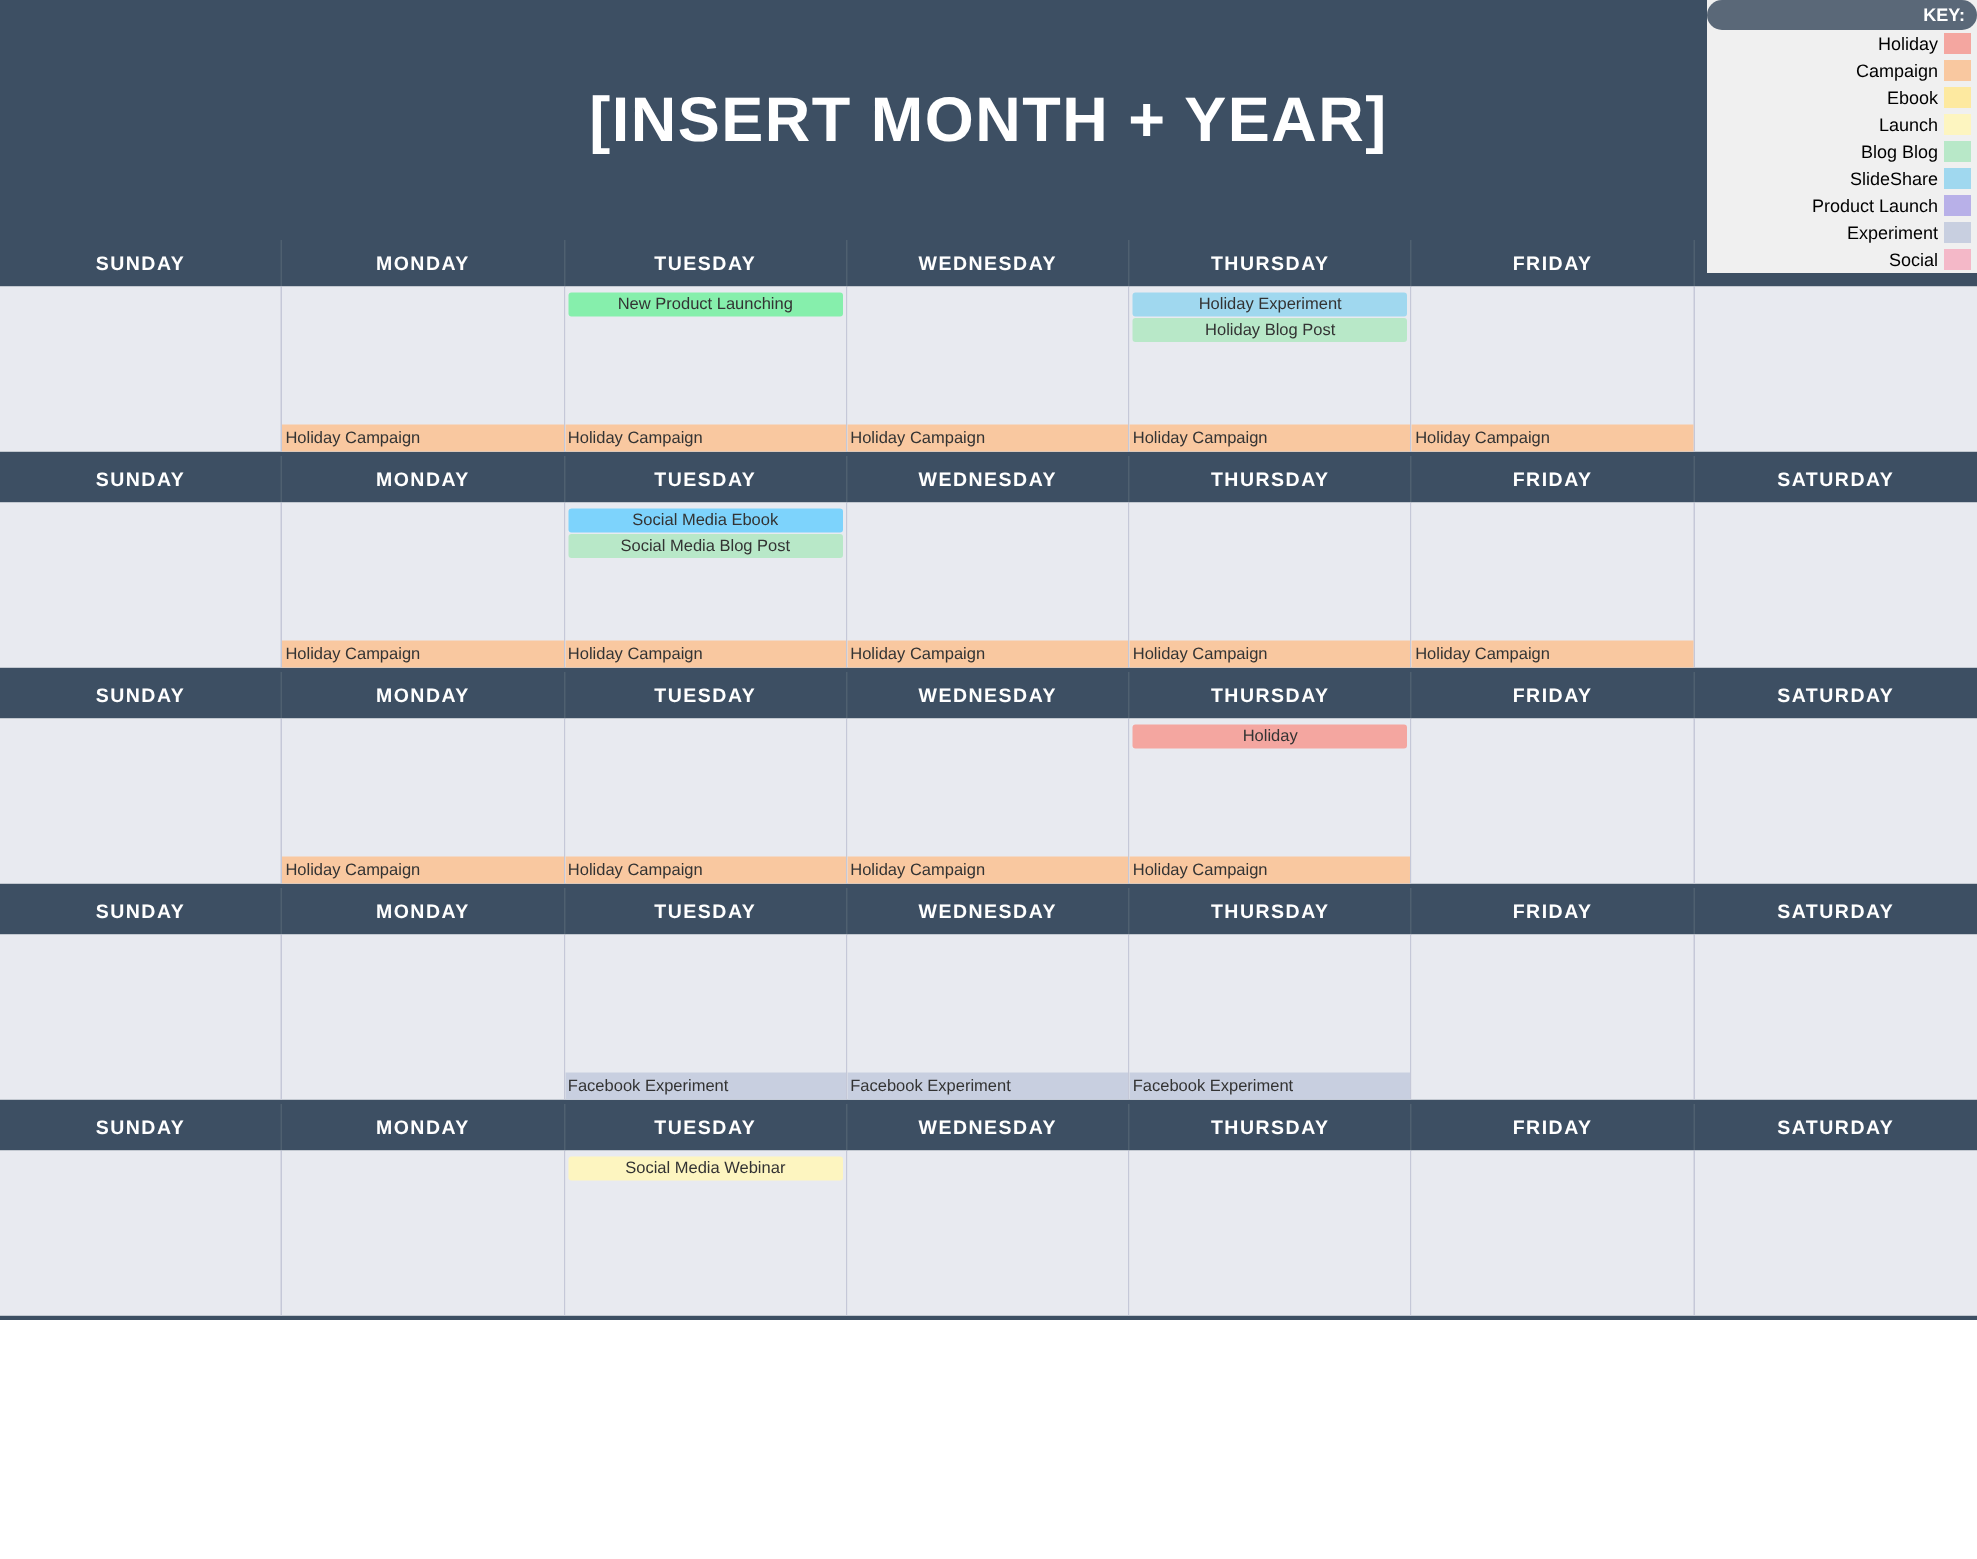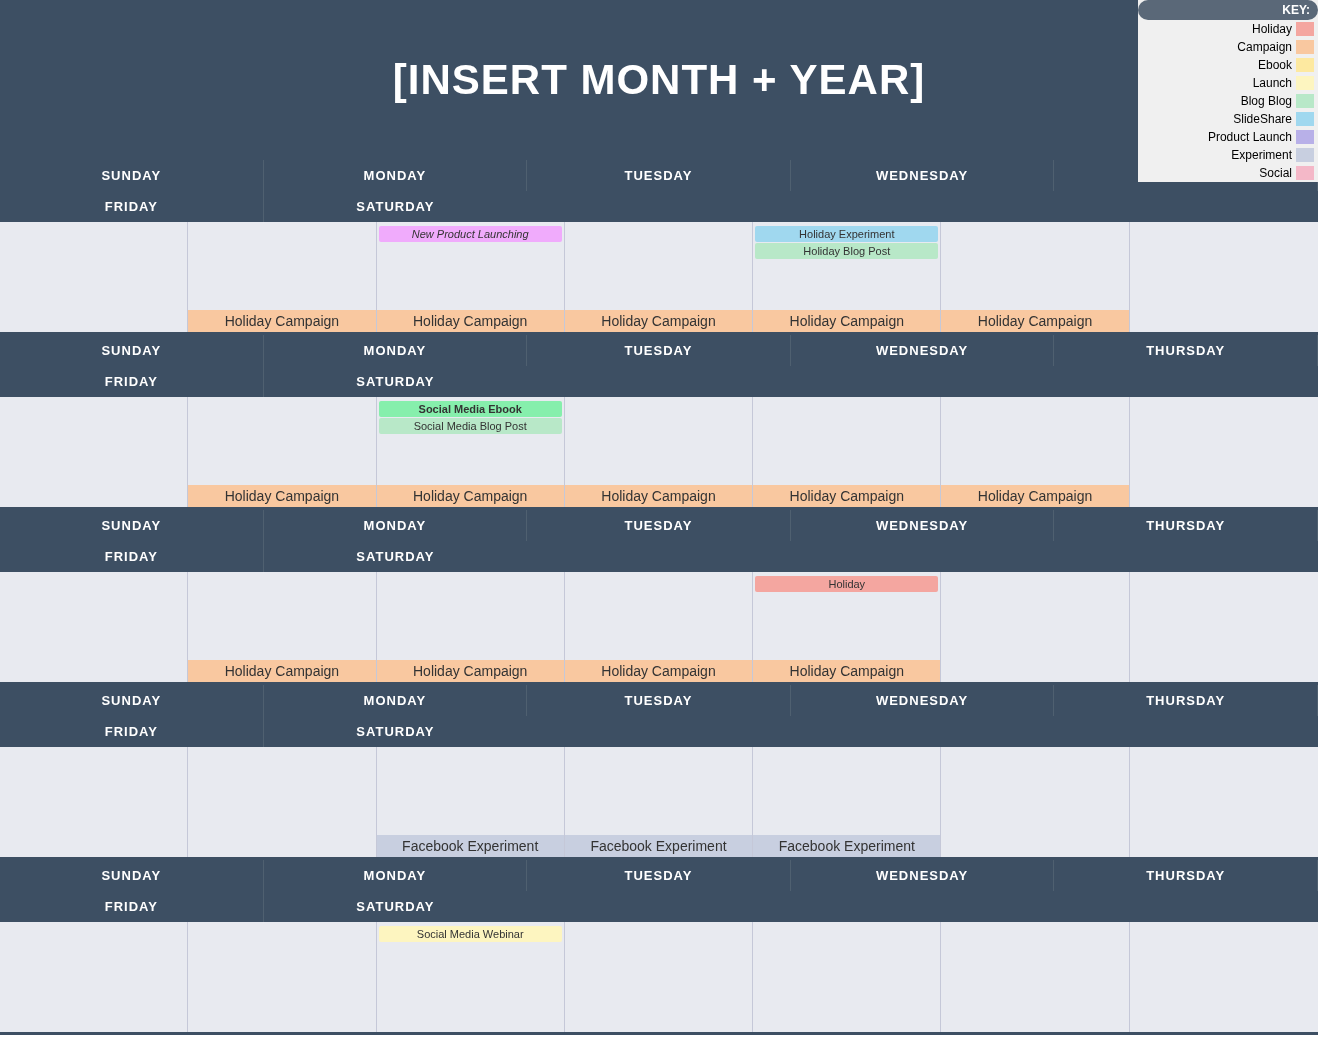--- a/index.html
+++ b/index.html
@@ -63,21 +63,21 @@
     }
 
     
     .calendar-container {
       width: 100%;
     }
 
     
     .week-header {
       display: grid;
-      grid-template-columns: repeat(5, 1fr);
+      grid-template-columns: repeat(7, 1fr);
       background: #3d4f63;
     }
     .week-header-cell {
       color: #fff;
       text-align: center;
       padding: 8px 0;
       font-size: 13px;
       font-weight: bold;
       letter-spacing: 1px;
       border-right: 1px solid #4f6070;
@@ -116,30 +116,29 @@
 
     .event-tag {
       border-radius: 2px;
       font-size: 11px;
       padding: 2px 4px;
       text-align: center;
       color: #333;
     }
     .event-holiday { background: #f4a6a0; }
     .event-campaign { background: #f9c8a0; }
-    .event-ebook { background: #86efac; font-weight: bold; }
+    .event-ebook { background: #7dd3fc; }
     .event-webinar { background: #fdf5c0; }
     .event-blogpost { background: #b8e8c8; }
     .event-slideshare { background: #a0d8ef; }
-    .event-productlaunch { background: #f0abfc; font-style: italic; }
+    .event-productlaunch { background: #86efac; }
     .event-experiment { background: #c8cfe0; }
 
     .cell-bottom-tag {
-      font-size: 14px;
-      text-align: center;
+      font-size: 11px;
       padding: 3px 2px;
       color: #333;
     }
   </style>
 </head>
 <body>
 
 <div class="header">
   <h1 class="header-title">[INSERT MONTH + YEAR]</h1>
   <div class="key-panel">

